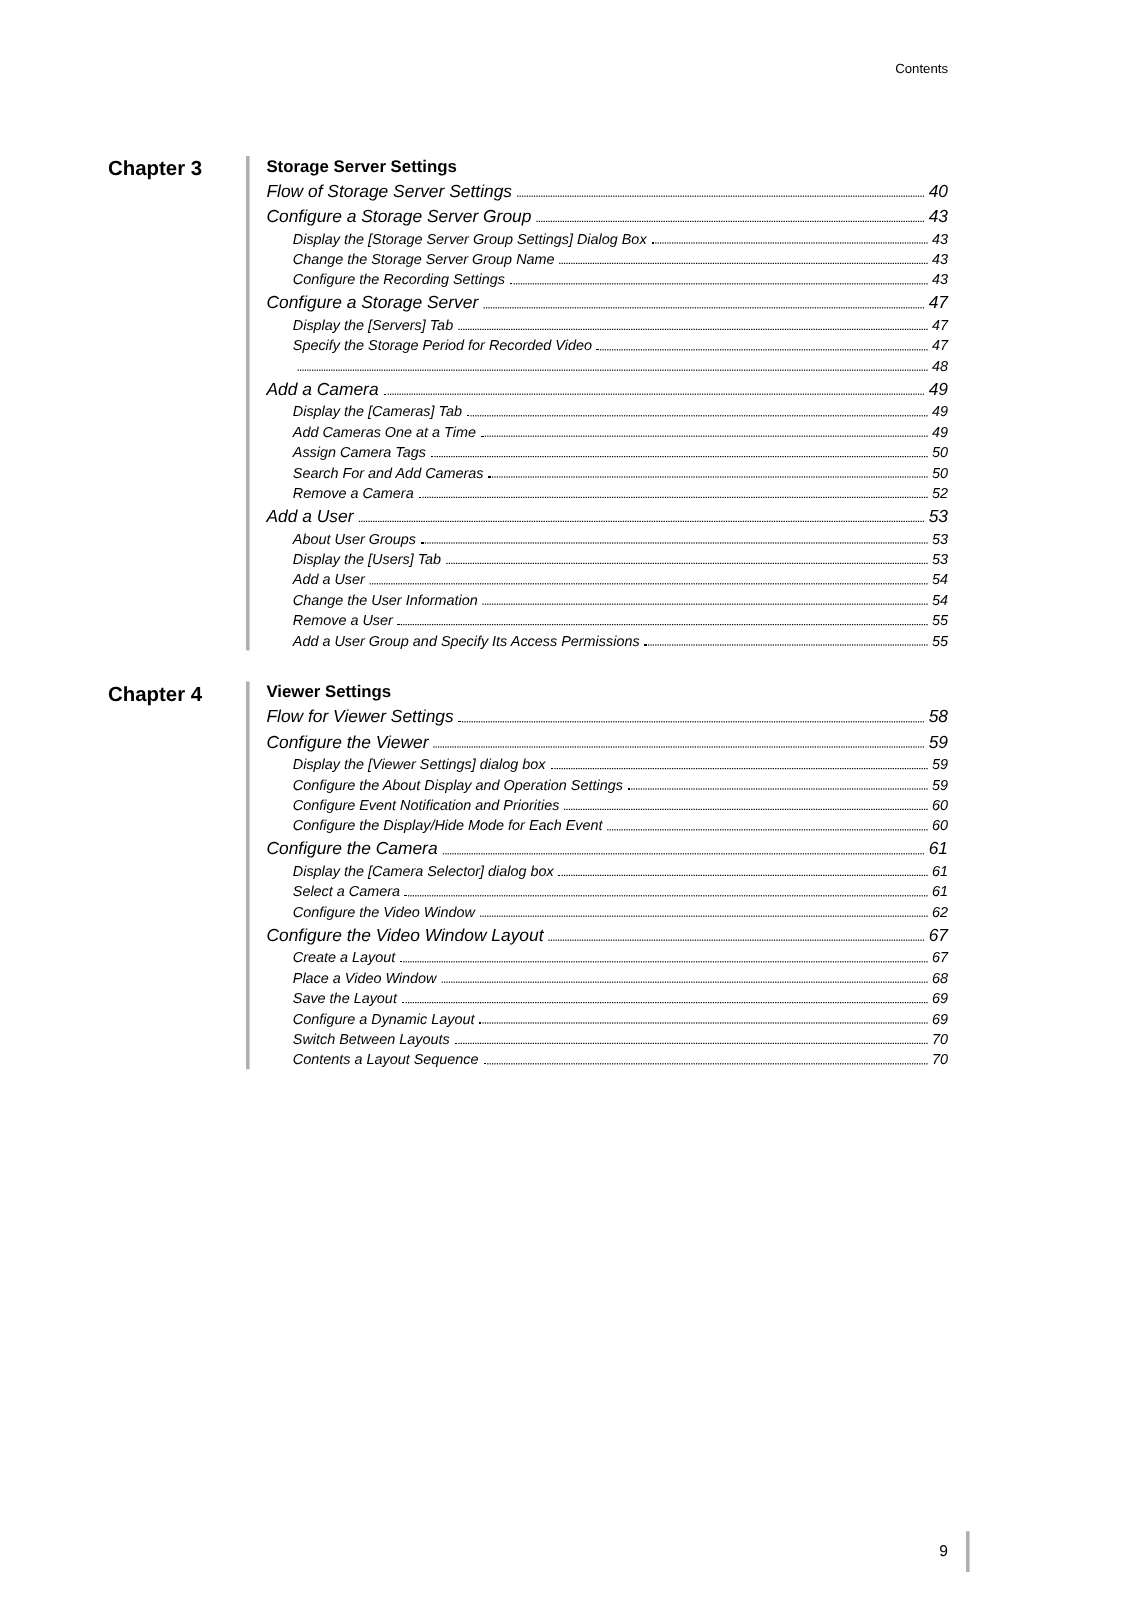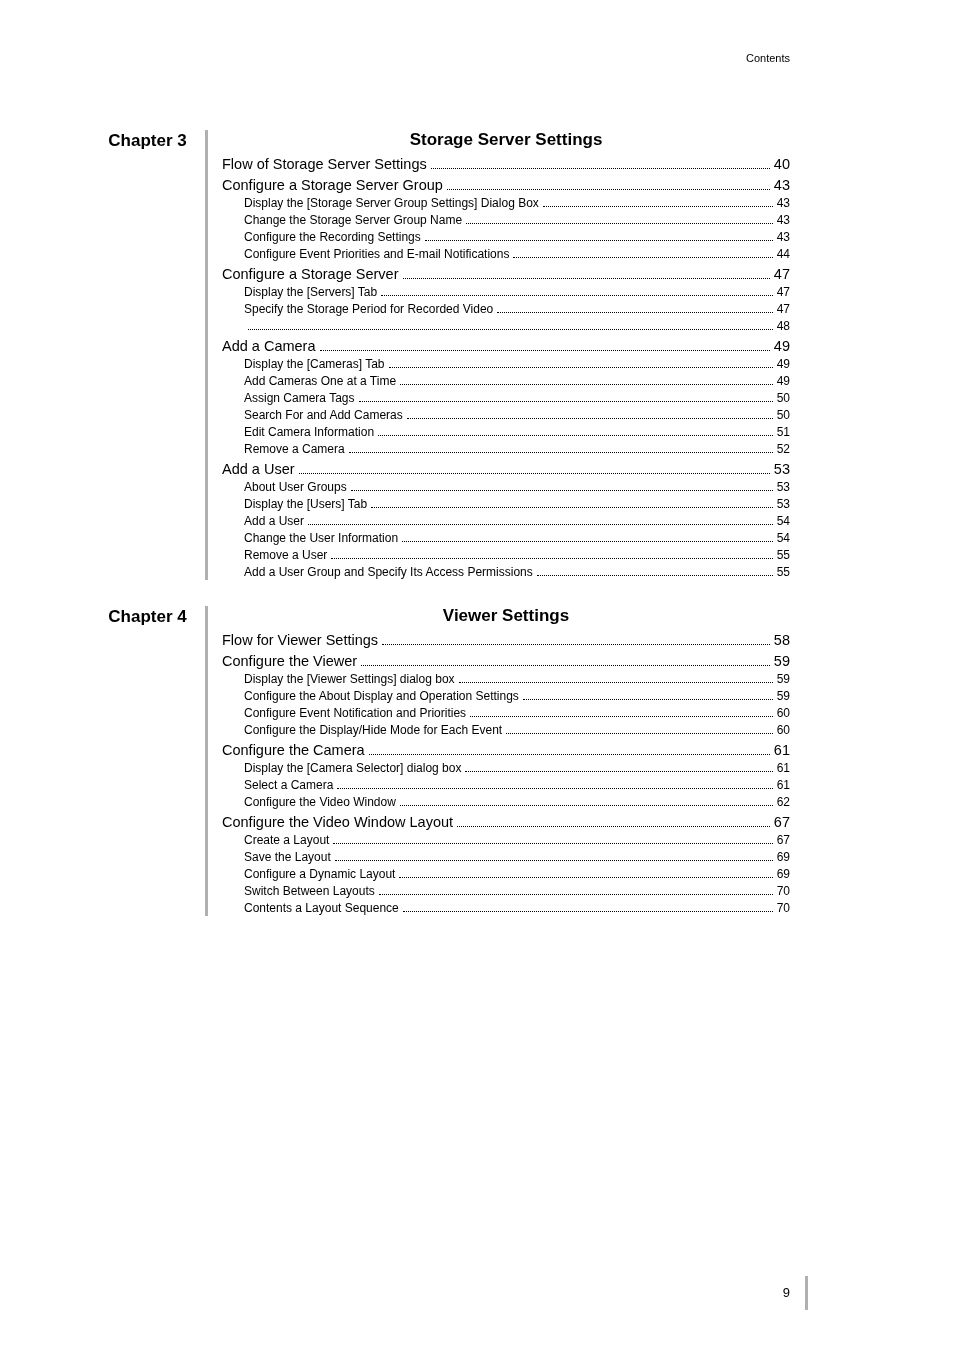--- a/index.html
+++ b/index.html
@@ -26,45 +26,45 @@
     font-size: 11px;
     color: #000;
   }
   .content {
     margin-top: 70px;
   }
   .chapter-block {
     display: flex;
     align-items: flex-start;
     margin-bottom: 26px;
-    text-align: center;
   }
   .chapter-label {
     width: 115px;
     flex: 0 0 115px;
     font-weight: bold;
     font-size: 17px;
     padding-top: 1px;
   }
   .divider {
     width: 3px;
     background: #b0b0b0;
     align-self: stretch;
     margin-right: 14px;
   }
   .chapter-body {
     flex: 1;
   }
   .chapter-title {
     font-weight: bold;
-    font-size: 17px;
+    font-size: 14px;
     margin: 0 0 6px 0;
   }
   .toc {
     width: 100%;
+    font-style: italic;
   }
   .row {
     display: flex;
     align-items: baseline;
     white-space: nowrap;
   }
   .lvl1 { font-size: 14.5px; margin-top: 5px; margin-bottom: 2px; }
   .lvl2 { font-size: 12px; margin-top: 3px; margin-bottom: 1px; padding-left: 22px; }
   .label { flex: 0 0 auto; }
   .leader {
@@ -123,25 +123,20 @@
             <div class="row lvl2">
               <span class="label">Change the Storage Server Group Name</span>
               <span class="leader"></span>
               <span class="pg"> 43</span>
             </div>
             <div class="row lvl2">
               <span class="label">Configure the Recording Settings</span>
               <span class="leader"></span>
               <span class="pg"> 43</span>
             </div>
-            <div class="row lvl2">
-              <span class="label">Configure Event Priorities and E-mail Notifications</span>
-              <span class="leader"></span>
-              <span class="pg"> 44</span>
-            </div>
             <div class="row lvl1">
               <span class="label">Configure a Storage Server</span>
               <span class="leader"></span>
               <span class="pg"> 47</span>
             </div>
             <div class="row lvl2">
               <span class="label">Display the [Servers] Tab</span>
               <span class="leader"></span>
               <span class="pg"> 47</span>
             </div>
@@ -171,25 +166,20 @@
             </div>
             <div class="row lvl2">
               <span class="label">Assign Camera Tags</span>
               <span class="leader"></span>
               <span class="pg"> 50</span>
             </div>
             <div class="row lvl2">
               <span class="label">Search For and Add Cameras</span>
               <span class="leader"></span>
               <span class="pg"> 50</span>
-            </div>
-            <div class="row lvl2">
-              <span class="label">Edit Camera Information</span>
-              <span class="leader"></span>
-              <span class="pg"> 51</span>
             </div>
             <div class="row lvl2">
               <span class="label">Remove a Camera</span>
               <span class="leader"></span>
               <span class="pg"> 52</span>
             </div>
             <div class="row lvl1">
               <span class="label">Add a User</span>
               <span class="leader"></span>
               <span class="pg"> 53</span>
@@ -288,20 +278,25 @@
               <span class="label">Configure the Video Window Layout</span>
               <span class="leader"></span>
               <span class="pg"> 67</span>
             </div>
             <div class="row lvl2">
               <span class="label">Create a Layout</span>
               <span class="leader"></span>
               <span class="pg"> 67</span>
             </div>
             <div class="row lvl2">
+              <span class="label">Place a Video Window</span>
+              <span class="leader"></span>
+              <span class="pg"> 68</span>
+            </div>
+            <div class="row lvl2">
               <span class="label">Save the Layout</span>
               <span class="leader"></span>
               <span class="pg"> 69</span>
             </div>
             <div class="row lvl2">
               <span class="label">Configure a Dynamic Layout</span>
               <span class="leader"></span>
               <span class="pg"> 69</span>
             </div>
             <div class="row lvl2">

